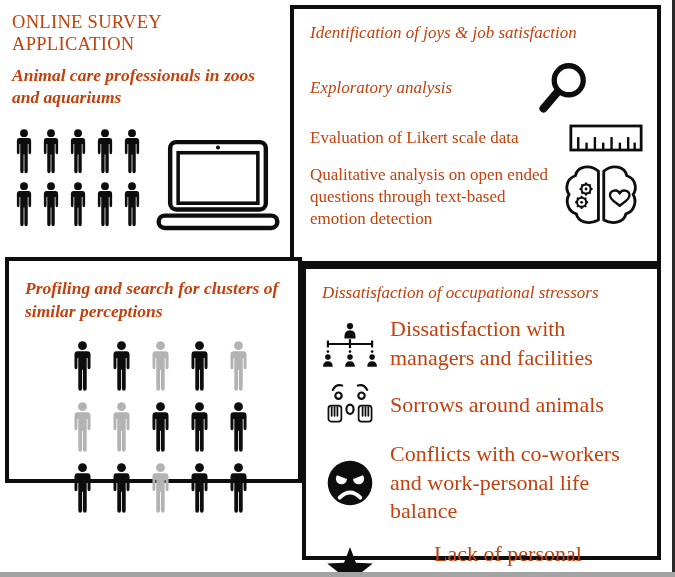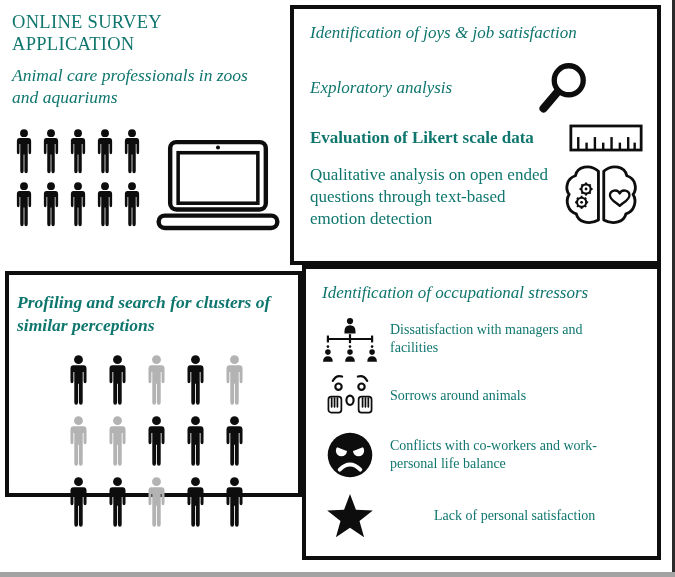--- a/index.html
+++ b/index.html
@@ -1,47 +1,47 @@
 <!DOCTYPE html>
 <html><head>
 <meta charset="utf-8">
 <style>
   html,body{margin:0;padding:0;background:#fff;}
   #figure{position:relative;width:675px;height:577px;background:#fff;overflow:hidden;
-          font-family:"Liberation Serif","DejaVu Serif",serif;color:#0f766e;}
+          font-family:"Liberation Serif","DejaVu Serif",serif;color:#c2410c;}
   .box{position:absolute;border:4px solid #0e0e0e;background:#fff;box-sizing:border-box;}
   .q-tl{position:absolute;left:0;top:0;width:290px;height:265px;padding:12px 0 0 12px;box-sizing:border-box;}
   .q-tr{left:290px;top:5px;width:371px;height:260px;padding:10px 12px 0 16px;}
-  .q-bl{left:5px;top:271px;width:297px;height:226px;padding:12px 0 0 6px;}
+  .q-bl{left:5px;top:257px;width:297px;height:226px;padding:12px 0 0 14px;}
   .q-br{left:302px;top:265px;width:359px;height:295px;padding:10px 8px 0 12px;}
   .tl-title{margin:0;font-size:18.5px;font-weight:400;letter-spacing:.3px;line-height:1.18;max-width:180px;}
-  .tl-sub{margin:9px 16px 0 0;font-style:italic;font-weight:400;font-size:17.5px;line-height:1.25;max-width:250px;}
+  .tl-sub{margin:9px 16px 0 0;font-style:italic;font-weight:700;font-size:17.5px;line-height:1.25;max-width:250px;}
   .tl-bottom{display:flex;align-items:flex-end;gap:12px;margin-top:20px;}
   .people .people-row{display:flex;}
   .people-tl .people-row{gap:3px;margin-bottom:3px;}
   .people-tl .person{width:24px;height:50px;display:block;}
   .people-bl{margin:18px auto 0 auto;width:max-content;}
   .people-bl .people-row{gap:6px;margin-bottom:7px;justify-content:center;}
   .people-bl .person{width:33px;height:54px;display:block;}
   .person svg,.icon svg{display:block;width:100%;height:100%;}
   .laptop{width:124px;height:93px;display:block;margin-bottom:2px;}
   .tr-title{margin:4px 0 0 0;font-style:italic;font-weight:400;font-size:17px;white-space:nowrap;}
   .bl-title{margin:4px 0 0 2px;font-style:italic;font-weight:700;font-size:17.5px;line-height:1.3;max-width:258px;}
   .br-title{margin:4px 0 0 4px;font-style:italic;font-weight:400;font-size:17px;white-space:nowrap;}
   .tr-row{display:flex;align-items:center;}
   .tr-row .label{font-size:17px;line-height:1.3;margin:0;}
   .row-explore{margin-top:16px;}
   .row-explore .label{width:206px;font-style:italic;}
   .row-likert{margin-top:6px;}
-  .row-likert .label{flex:1;font-weight:bold;}
+  .row-likert .label{flex:1;}
   .row-qual{margin-top:8px;gap:12px;}
   .row-qual .label{width:242px;}
   .br-row{display:flex;align-items:center;margin-top:8px;}
   .br-row .icon-cell{width:64px;display:flex;justify-content:center;flex:none;}
-  .br-row .label{font-size:14px;line-height:1.3;margin:0 0 0 8px;}
+  .br-row .label{font-size:22px;line-height:1.3;margin:0 0 0 8px;}
   .lbl-managers{max-width:240px;}
   .lbl-conflicts{max-width:250px;}
   .icon-magnifier{width:58px;height:58px;margin-left:16px;}
   .icon-ruler{width:74px;height:30px;margin-left:auto;margin-right:2px;}
   .icon-brain{width:80px;height:72px;margin-left:auto;margin-right:2px;}
   .icon-org{width:58px;height:48px;}
   .icon-scream{width:52px;height:46px;}
   .icon-sad{width:48px;height:48px;}
   .icon-star{width:48px;height:46px;}
   .frame-right{position:absolute;right:0;top:0;width:3px;height:100%;background:#2b2b2b;}
@@ -301,21 +301,21 @@
             <svg viewBox="0 0 64 128" xmlns="http://www.w3.org/2000/svg">
               <circle cx="32" cy="11" r="10.5" fill="#0d0d0d"></circle>
               <path fill="#0d0d0d" d="M20 24 h24 q7 0 7 8 v30 q0 5 -3.5 5 t-3.5 -5 v-22 h-2 v72 q0 6 -4.5 6 t-4.5 -6 v-44 h-2 v44 q0 6 -4.5 6 t-4.5 -6 v-72 h-2 v22 q0 5 -3.5 5 t-3.5 -5 v-30 q0 -8 7 -8 z"></path>
             </svg>
           </span>
         </div>
       </div>
   </section>
 
   <section class="box q-br">
-    <h2 class="br-title">Identification of occupational stressors</h2>
+    <h2 class="br-title">Dissatisfaction of occupational stressors</h2>
 
     <div class="br-row" style="margin-top:12px;">
       <span class="icon-cell">
           <span class="icon icon-org">
         <svg viewBox="0 0 84 66" xmlns="http://www.w3.org/2000/svg" fill="#0d0d0d" stroke="#0d0d0d">
           <circle cx="42" cy="7" r="4.5" stroke="none"></circle>
           <path d="M34 25 v-3 q0 -9 8 -9 q8 0 8 9 v3 z" stroke="none"></path>
           <g fill="none" stroke-width="3.2">
             <line x1="10" y1="33" x2="74" y2="33"></line>
             <line x1="10" y1="28" x2="10" y2="38"></line>

